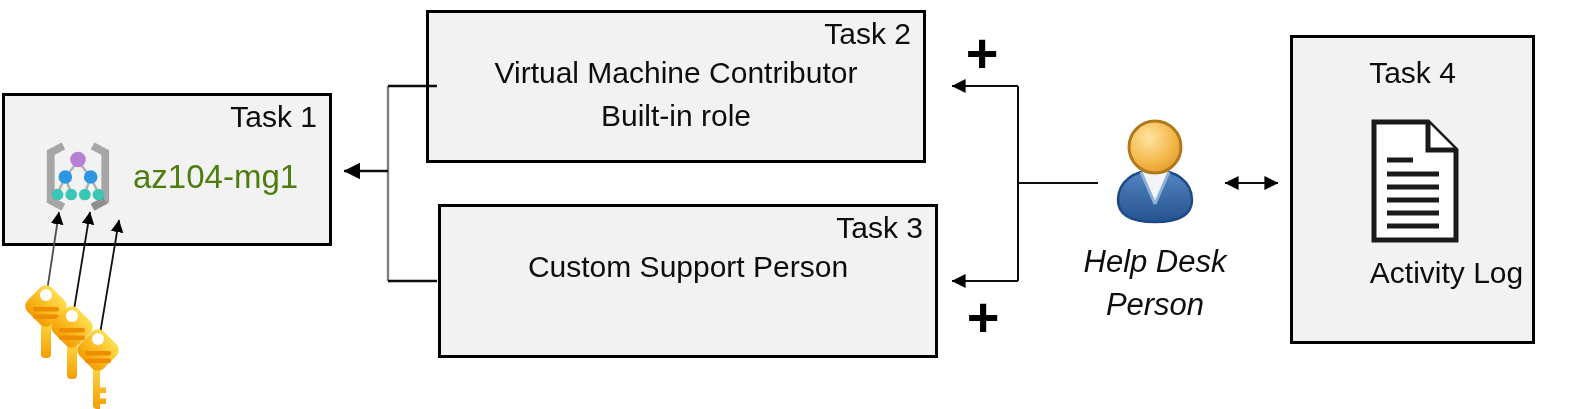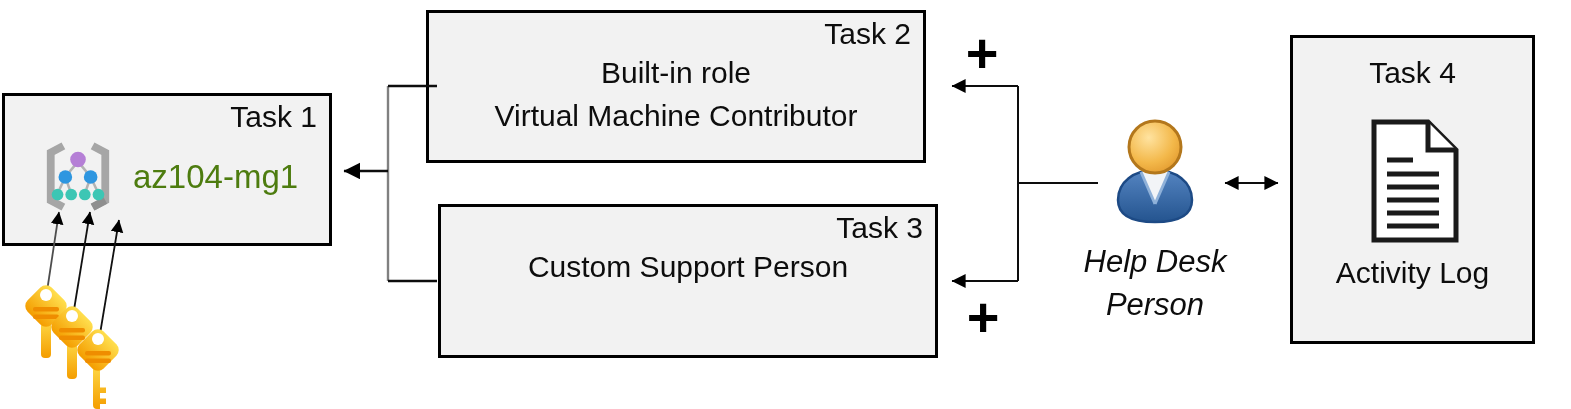--- a/index.html
+++ b/index.html
@@ -17,21 +17,21 @@
   .center-lines{
     position:absolute;left:0;top:38px;width:100%;text-align:center;
     font-size:30px;line-height:43px;color:#0d0d0d;
   }
   .task1-content{
     position:absolute;left:34px;top:44px;display:flex;align-items:center;gap:16px;
   }
   .task1-label{font-size:33px;color:#4d7c0f;white-space:nowrap;}
   .task4-doc{position:absolute;left:50%;top:80px;transform:translateX(-50%);}
   .task4-label{
-    position:absolute;left:0;top:218px;width:100%;text-align:center;font-size:30px;color:#0d0d0d;
+    position:absolute;left:0;top:218px;width:100%;text-align:center;font-size:30px;color:#0d0d0d;padding-left:34px;
   }
   .overlay{position:absolute;left:0;top:0;pointer-events:none;}
   .plus{
     position:absolute;font-size:56px;font-weight:700;color:#000;line-height:40px;
     width:60px;text-align:center;transform:translateX(-50%);
   }
   .actor{position:absolute;left:1055px;top:118px;width:200px;text-align:center;}
   .actor-icon{display:block;margin:0 auto;}
   .actor-label{font-size:31px;line-height:43px;color:#0d0d0d;margin-top:14px;font-style:italic;}
   .keys-wrap{position:absolute;left:18px;top:278px;}
@@ -66,22 +66,22 @@
         <circle cx="47" cy="56" r="6" fill="#3cc6b4"></circle>
         <circle cx="61" cy="56" r="6" fill="#3cc6b4"></circle>
       </svg>
       <span class="task1-label">az104-mg1</span>
     </div>
   </div>
 
   <div class="box" style="left:426px;top:10px;width:500px;height:153px;">
     <div class="box-title">Task 2</div>
     <div class="center-lines">
+      <div>Virtual Machine Contributor</div>
       <div>Built-in role</div>
-      <div>Virtual Machine Contributor</div>
     </div>
   </div>
 
   <div class="box" style="left:438px;top:204px;width:500px;height:154px;">
     <div class="box-title">Task 3</div>
     <div class="center-lines">
       <div>Custom Support Person</div>
     </div>
   </div>
 

